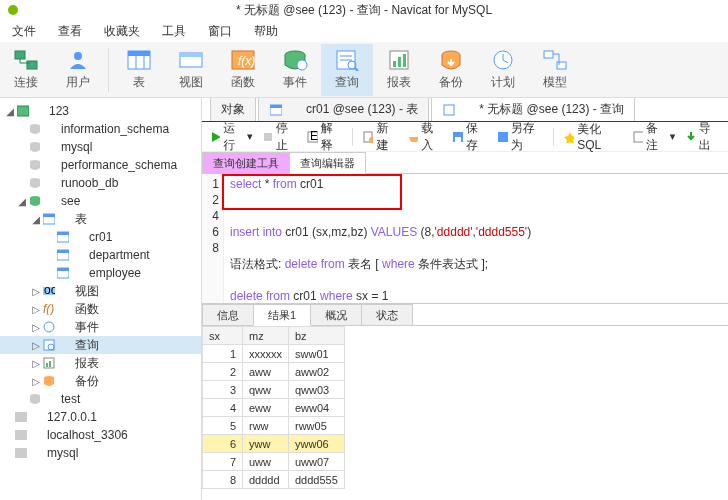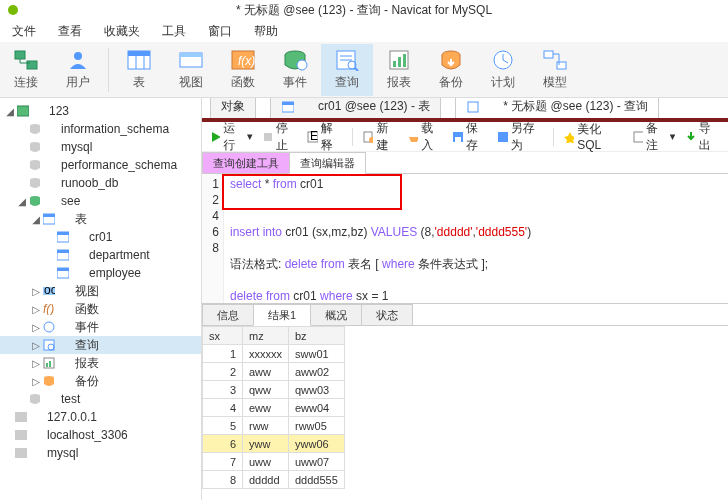--- a/index.html
+++ b/index.html
@@ -14,21 +14,21 @@
 .ribbon-item .ico{width:28px;height:24px;display:flex;align-items:center;justify-content:center}
 .ribbon-item .lbl{font-size:12px;color:#555}
 .ribbon-sep{width:1px;height:44px;background:#ddd;margin:0 4px}
 .body{display:flex;height:calc(500px - 20px - 22px - 56px)}
 .sidebar{width:202px;border-right:1px solid #ddd;overflow:auto;padding:4px 0}
 .tree-item{display:flex;align-items:center;height:18px;padding-left:4px;cursor:pointer;white-space:nowrap}
 .tree-item.sel{background:#d5e8f6}
 .tw{display:inline-block;width:12px;text-align:center;color:#666;font-size:10px}
 .ti-icon{width:14px;height:14px;margin-right:19px;display:inline-flex;align-items:center;justify-content:center}
 .main{flex:1;display:flex;flex-direction:column;overflow:hidden}
-.tabbar{height:24px;display:flex;align-items:flex-end;border-bottom:4px solid #7f1d1d;padding-left:8px;gap:14px}
+.tabbar{height:24px;display:flex;align-items:flex-end;border-bottom:1px solid #7f1d1d;padding-left:8px;gap:2px}
 .objtab{padding:3px 10px;border:1px solid #ccc;border-bottom:none;background:#f4f4f4;display:flex;align-items:center;gap:4px;font-size:11px}
 .objtab.act{background:#fff}
 .toolbar{height:30px;display:flex;align-items:center;padding:0 8px;gap:10px;border-bottom:1px solid #eee}
 .tbtn{display:flex;align-items:center;gap:3px;font-size:11px;cursor:pointer}
 .tsep{width:1px;height:18px;background:#ddd}
 .subtabs{height:22px;display:flex;border-bottom:1px solid #ccc}
 .subtab{padding:3px 10px;border:1px solid #ccc;border-bottom:none;background:#f0abfc;font-size:11px;margin-right:-1px}
 .subtab.act{background:#fff;border-bottom:1px solid #fff;margin-bottom:-1px}
 .editor{flex:0 0 130px;display:flex;font-family:Consolas,monospace;font-size:12px;border-bottom:1px solid #ccc;overflow:hidden;position:relative}
 .gutter{width:22px;background:#fafafa;border-right:1px solid #eee;text-align:right;padding:2px 4px 0 0;color:#aaa;font-size:11px;line-height:16px}

